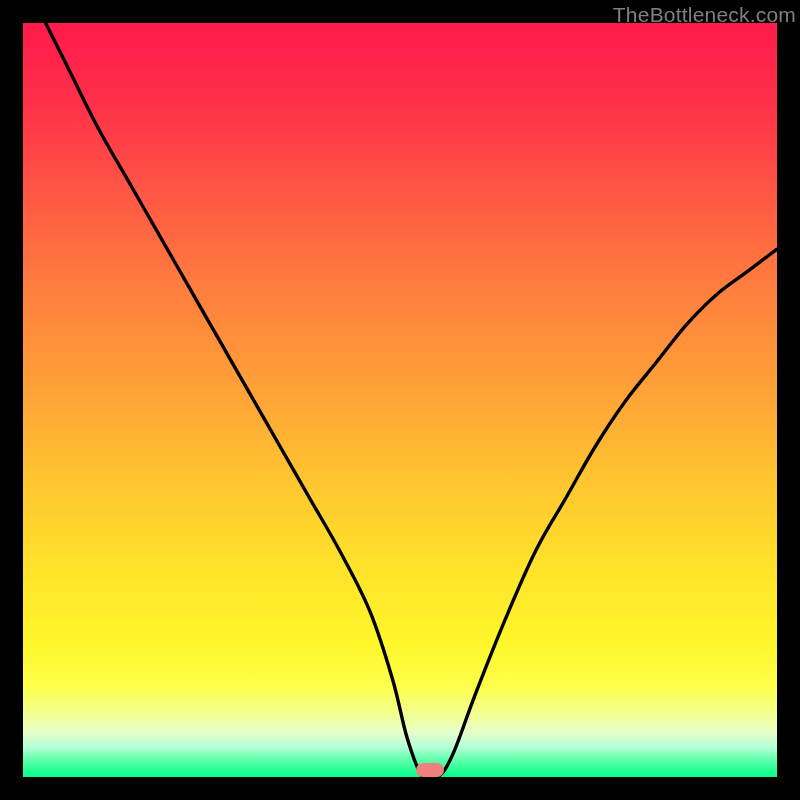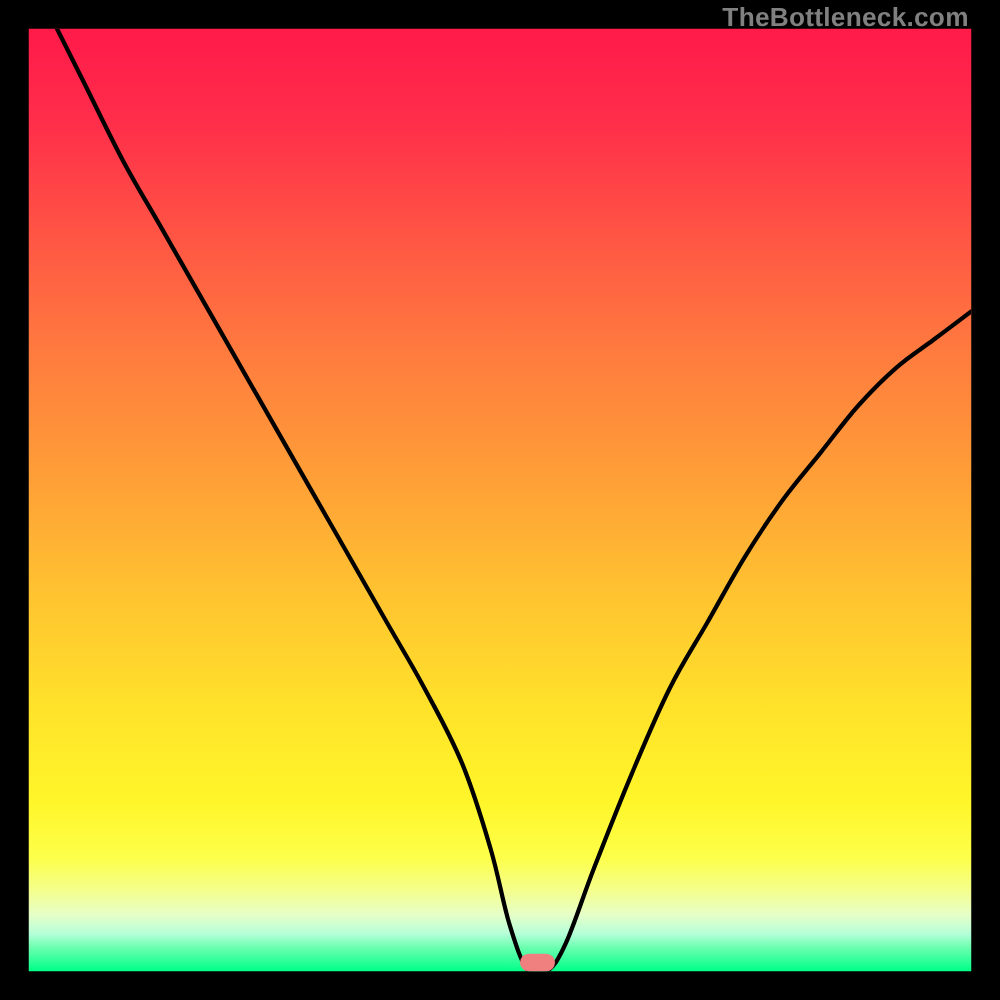--- a/index.html
+++ b/index.html
@@ -60,24 +60,24 @@
     position: absolute;
     width: 28px;
     height: 14px;
     border-radius: 7px;
     background: #f08080;
     transform: translate(-50%, -50%);
   }
   .watermark {
     position: absolute;
     top: 3px;
-    right: 25px;
+    right: 4px;
     color: #808080;
     font-size: 21px;
-    font-weight: 700;
+    font-weight: 400;
     letter-spacing: 0.2px;
     user-select: none;
   }
 </style>
 </head>
 <body>
 
 <div class="stage">
 
   <div class="plot-area">

